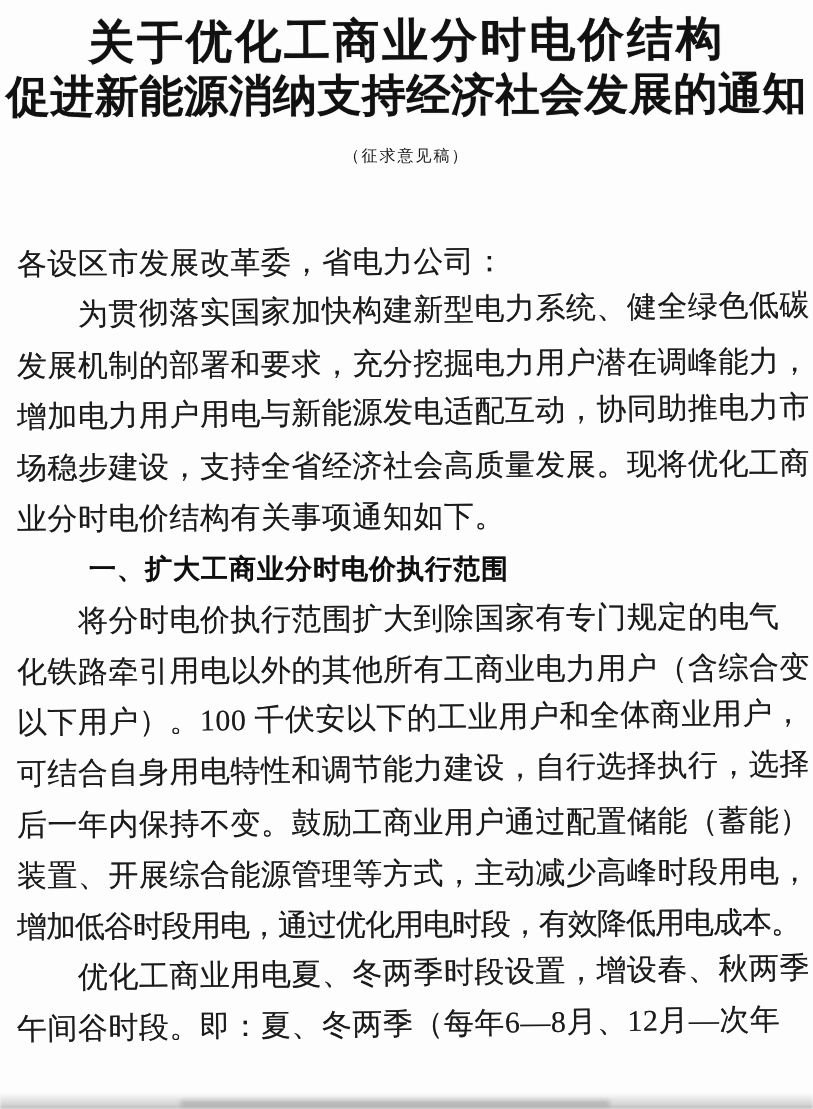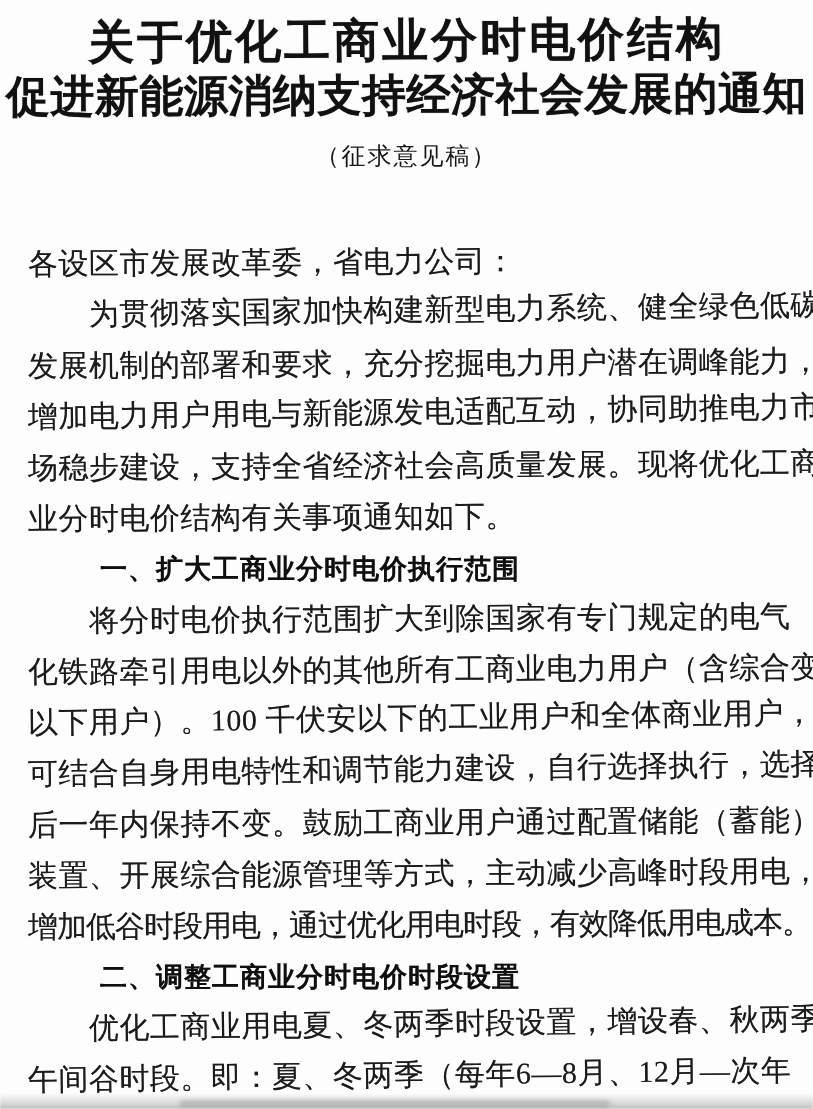--- a/index.html
+++ b/index.html
@@ -36,29 +36,29 @@
   }
   .title-2 {
     font-size: 44px;
     line-height: 56px;
     letter-spacing: 0.5px;
     transform: rotate(-0.25deg);
   }
   .subtitle {
     margin-top: 14px;
     text-align: center;
-    font-size: 24px;
+    font-size: 16px;
     line-height: 36px;
     letter-spacing: 2px;
     color: #161616;
   }
   
   .body-text {
     margin-top: 64px;
-    padding-left: 28px;
+    padding-left: 17px;
     padding-right: 4px;
   }
   .line {
     height: 51px;
     line-height: 51px;
     font-size: 30px;
     letter-spacing: 0.5px;
     white-space: nowrap;
     transform-origin: 0 60%;
     text-shadow: 0 0 0.5px rgba(0,0,0,0.5);
@@ -114,21 +114,20 @@
     <div class="line tm">场稳步建设，支持全省经济社会高质量发展。现将优化工商</div>
     <div class="line tm">业分时电价结构有关事项通知如下。</div>
     <div class="line heading">一、扩大工商业分时电价执行范围</div>
     <div class="line indent tm">将分时电价执行范围扩大到除国家有专门规定的电气</div>
     <div class="line tm">化铁路牵引用电以外的其他所有工商业电力用户（含综合变</div>
     <div class="line ts">以下用户）。100 千伏安以下的工业用户和全体商业用户，</div>
     <div class="line ts">可结合自身用电特性和调节能力建设，自行选择执行，选择</div>
     <div class="line tm">后一年内保持不变。鼓励工商业用户通过配置储能（蓄能）</div>
     <div class="line tm">装置、开展综合能源管理等方式，主动减少高峰时段用电，</div>
     <div class="line tight tm">增加低谷时段用电，通过优化用电时段，有效降低用电成本。</div>
-    <div class="line heading">二、调整工商业分时电价时段设置</div>
     <div class="line indent ts">优化工商业用电夏、冬两季时段设置，增设春、秋两季</div>
     <div class="line ts">午间谷时段。即：夏、冬两季（每年6—8月、12月—次年</div>
   </div>
 
   <div class="scan-smudge"></div>
   <div class="scan-smudge-2"></div>
 
 </div>
 
 </body></html>

